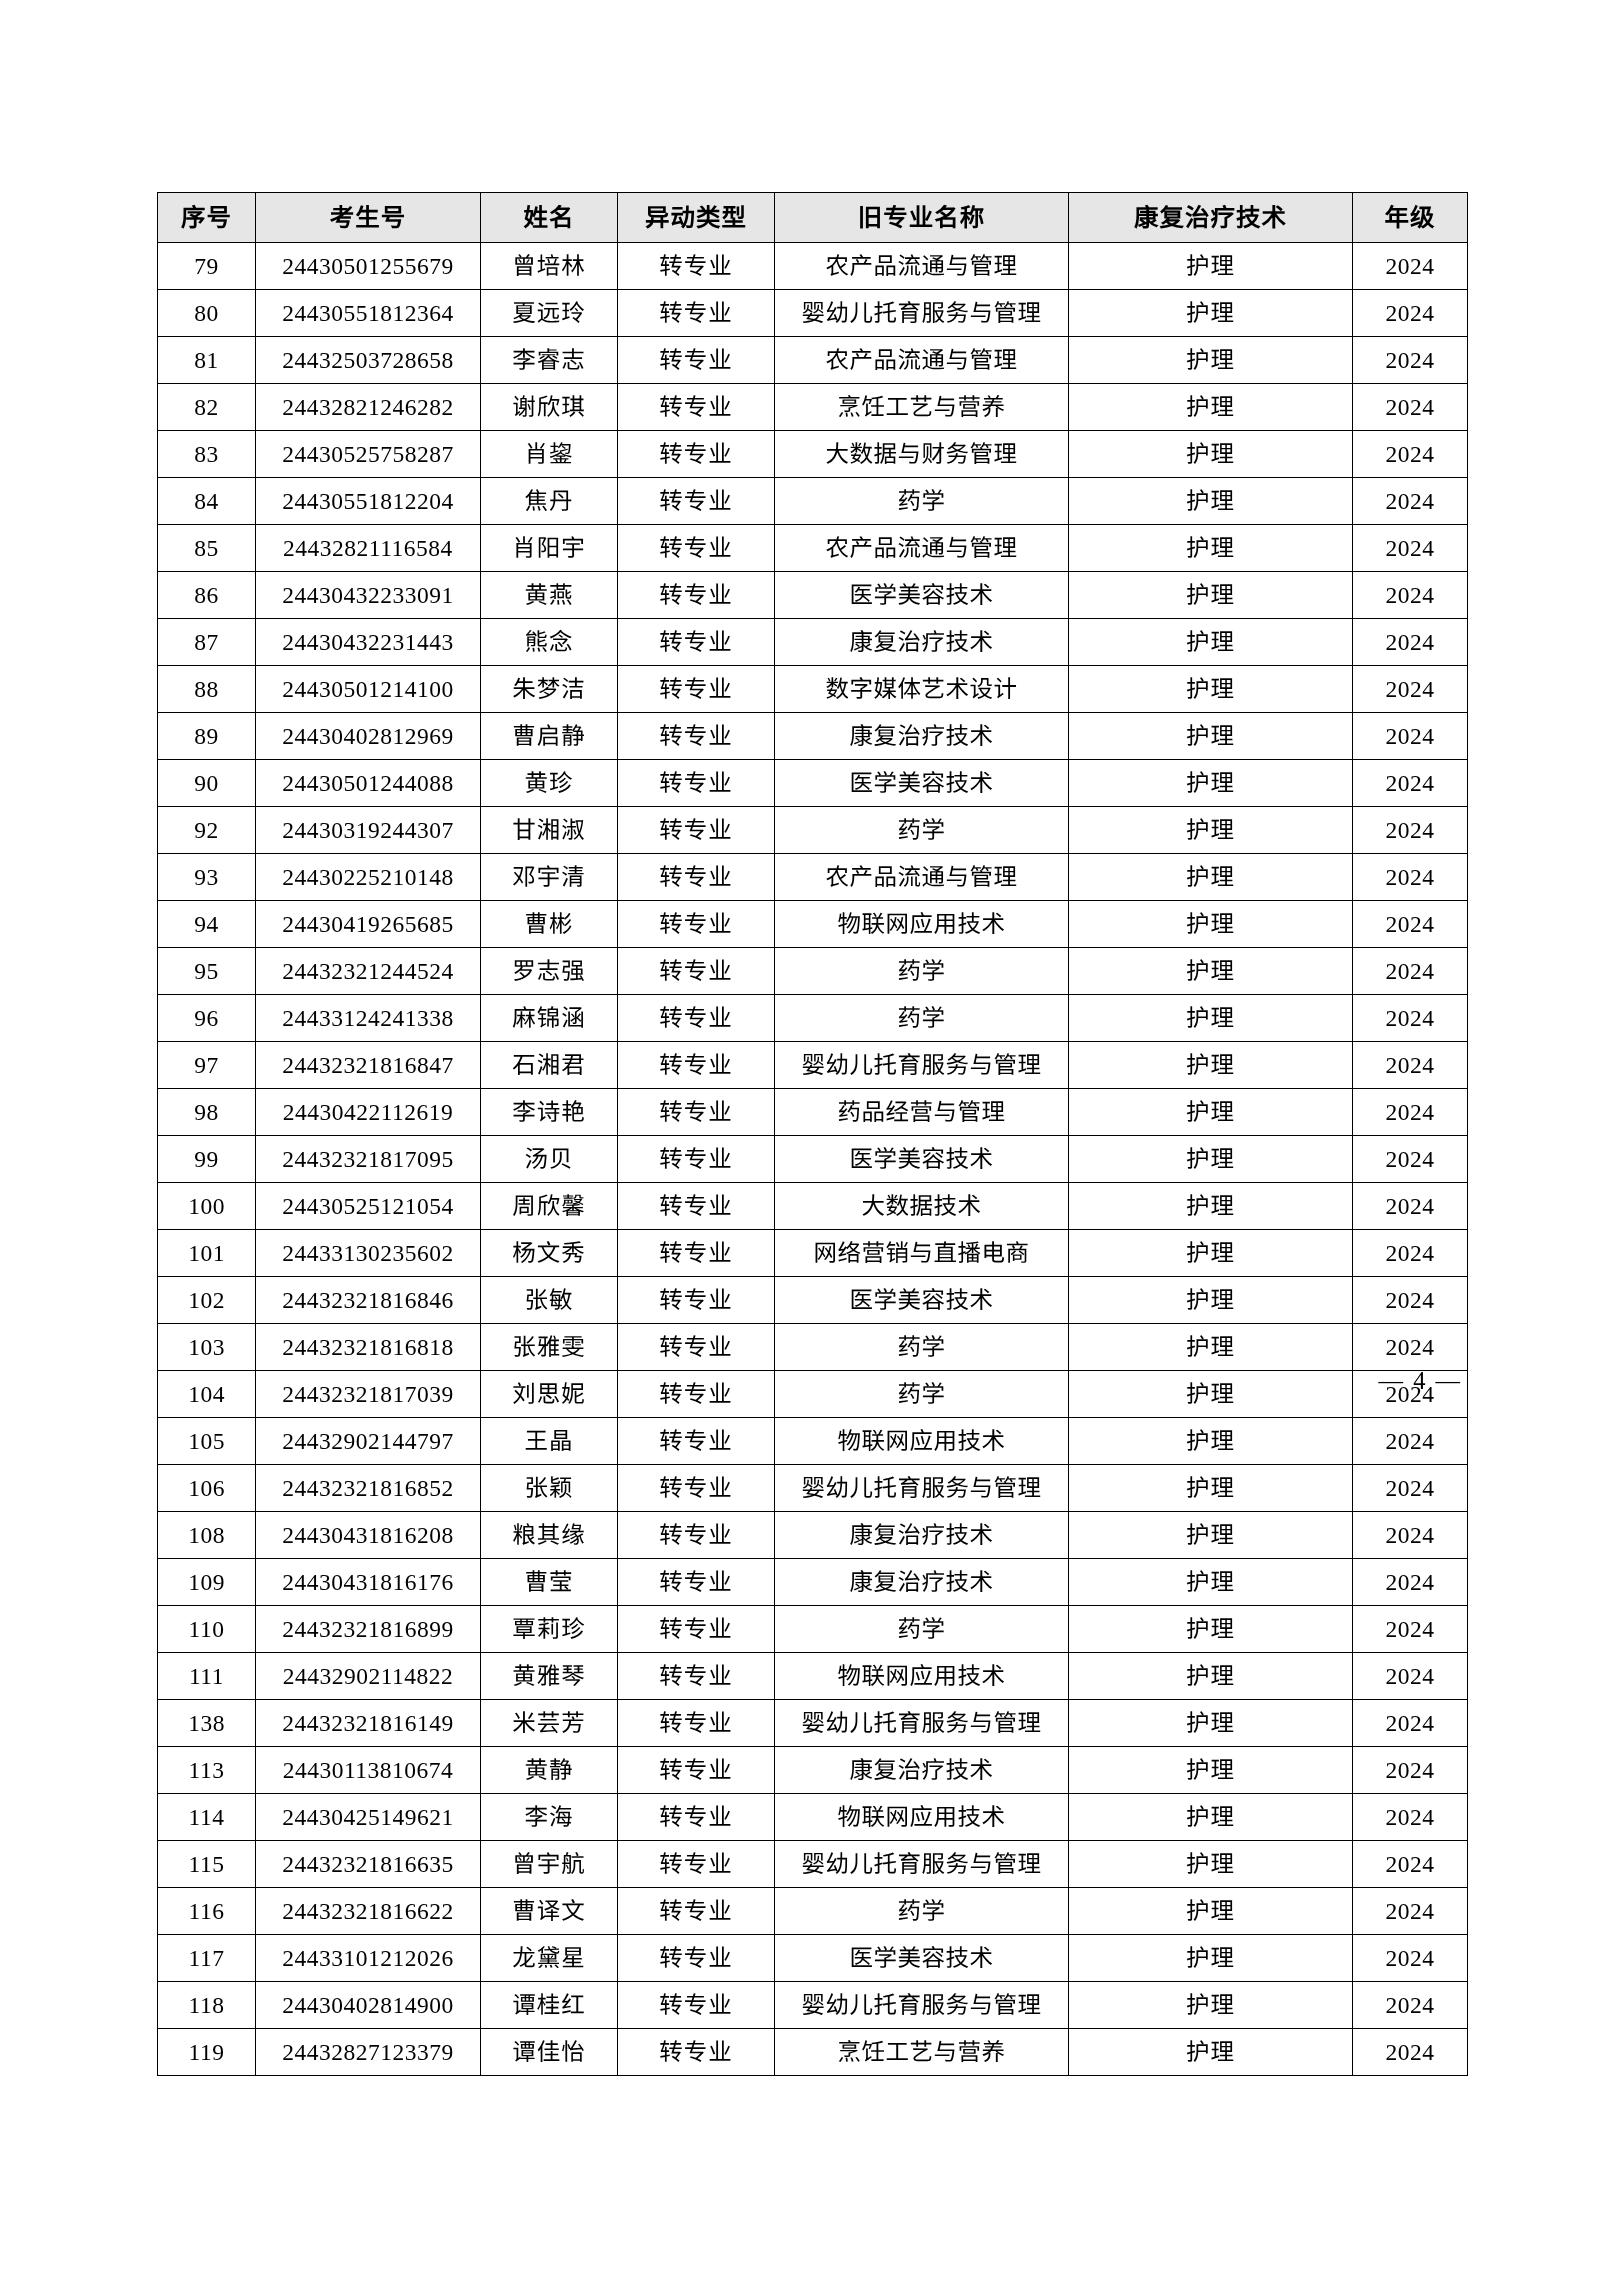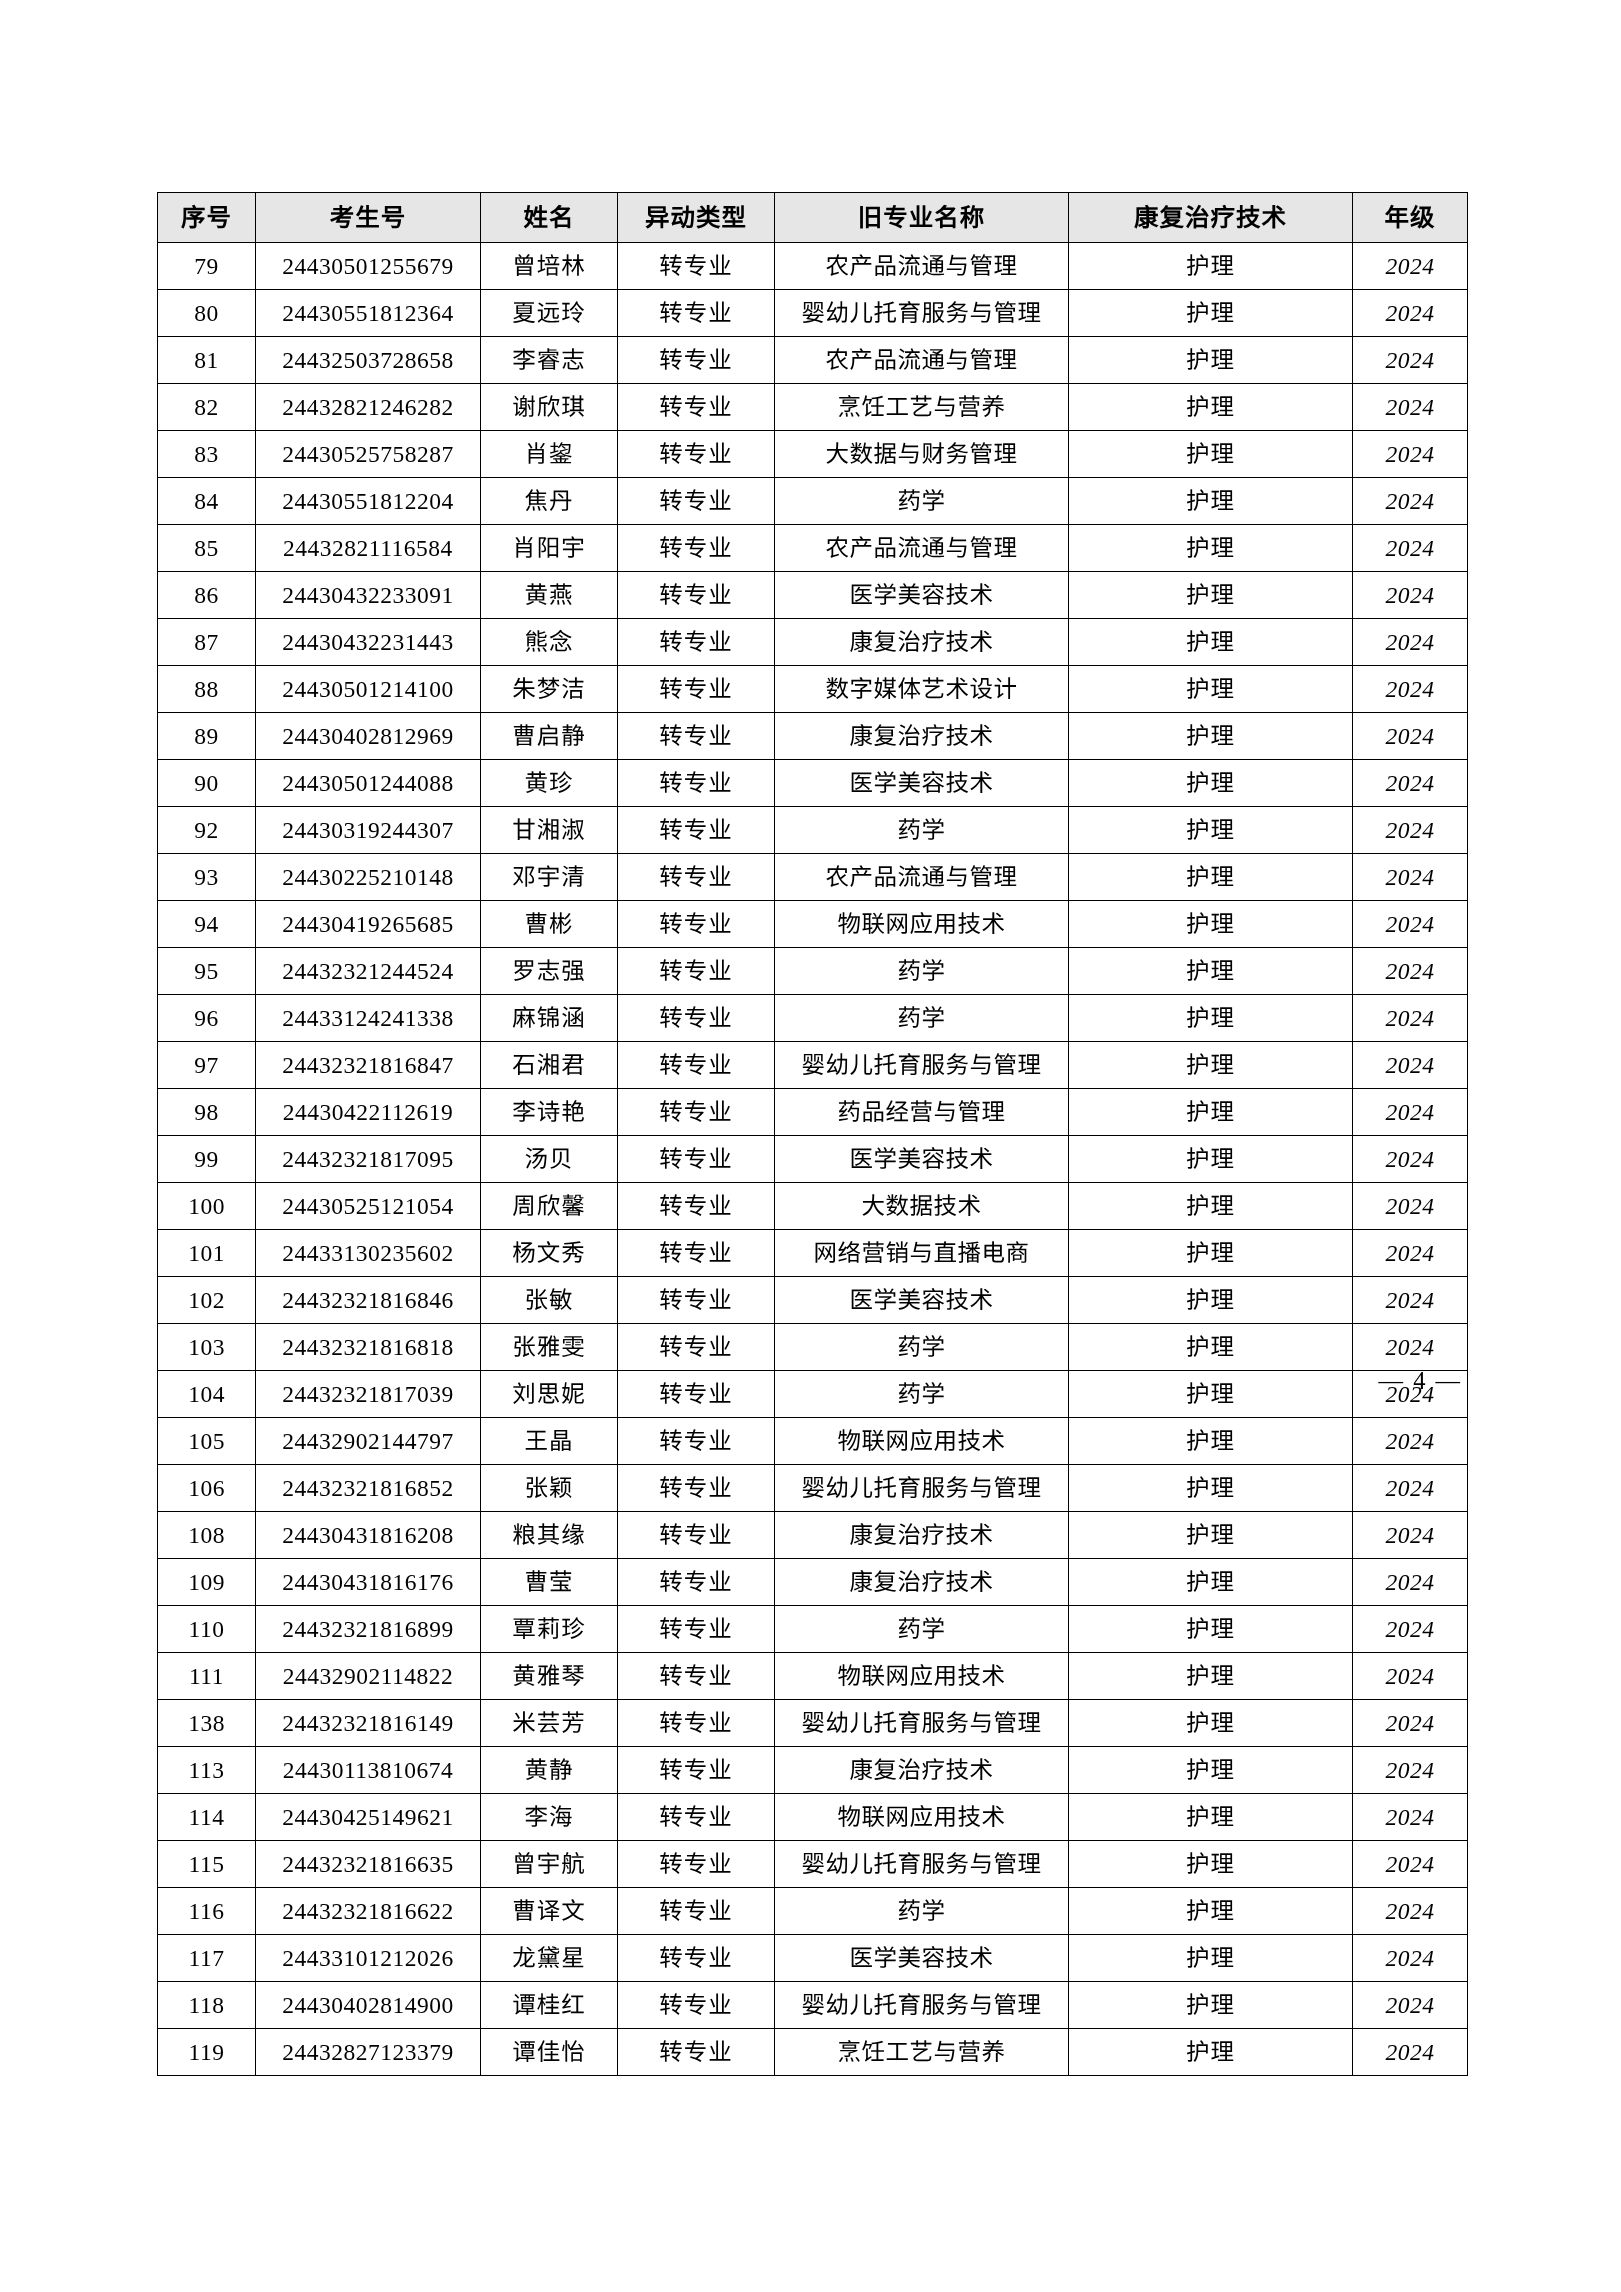--- a/index.html
+++ b/index.html
@@ -68,21 +68,21 @@
     font-size: 23.5px;
   }
   td.seq-cell,
   td.exam-cell,
   td.grade-cell {
     font-family: "Liberation Serif", "DejaVu Serif", serif;
     letter-spacing: 0.5px;
   }
   td.exam-cell { font-size: 24.5px; }
   td.seq-cell  { font-size: 24.5px; }
-  td.grade-cell{ font-size: 24.5px; font-style: italic; }
+  td.grade-cell{ font-size: 24.5px; }
   td.name-cell,
   td.type-cell,
   td.oldmajor-cell,
   td.newmajor-cell {
     font-family: "DejaVu Serif", "Liberation Serif", serif;
     font-size: 22.5px;
     letter-spacing: 1px;
   }
   td.oldmajor-cell { font-size: 21.6px; letter-spacing: 0.5px; margin-left: 36px; }
 

